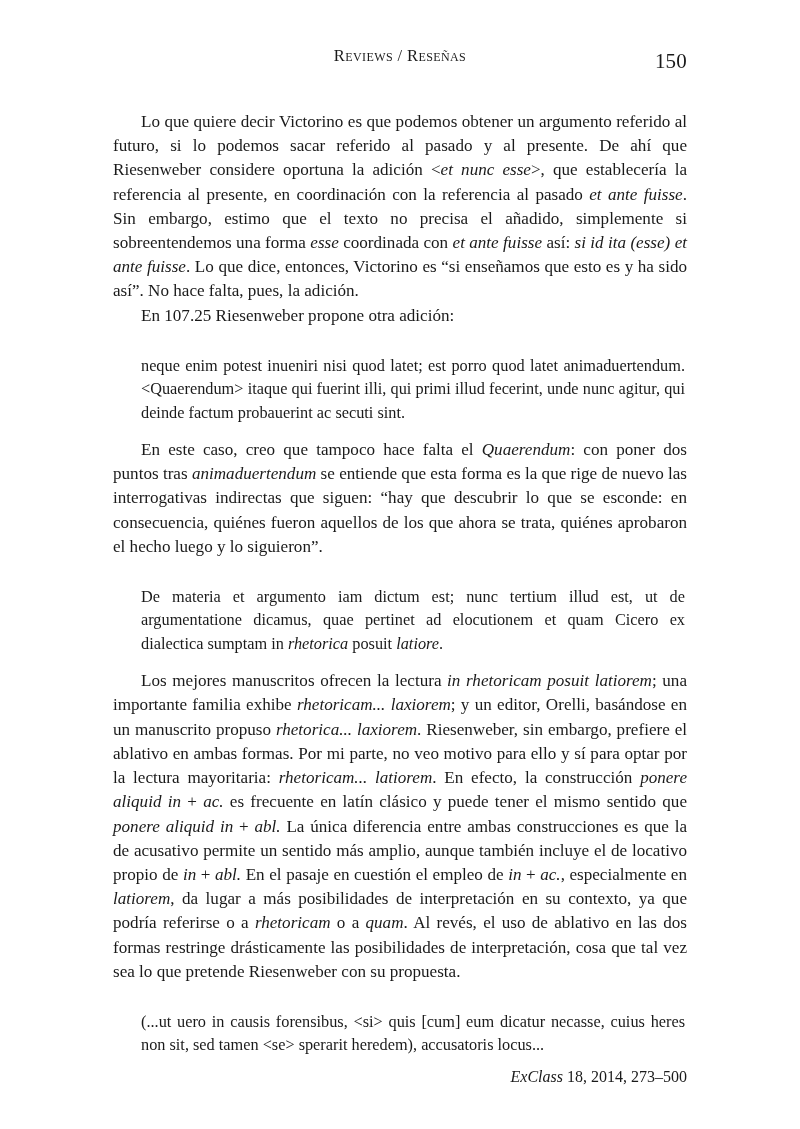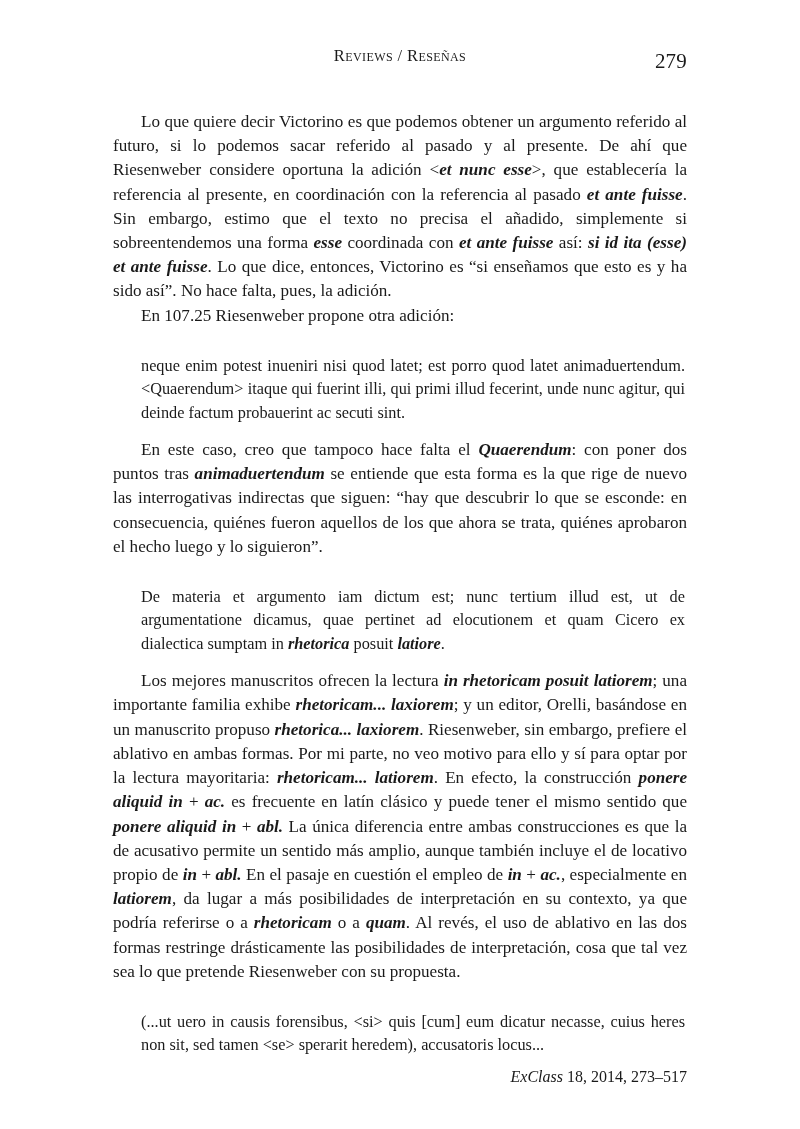--- a/index.html
+++ b/index.html
@@ -80,42 +80,42 @@
     padding-right: 2px;
     font-size: 16.3px;
     line-height: 23.4px;
     text-align: justify;
     text-indent: 0;
   }
   .quote.last {
     margin-bottom: 0;
   }
 
-  i, .i { font-style: italic; font-weight: bold; }
+  i, .i { font-style: italic; }
 
   
   .footer {
     position: absolute;
     left: 113px;
     top: 1062px;
     width: 574px;
     text-align: right;
     font-size: 16px;
     color: #1a1a1a;
   }
   .footer .jrnl { font-style: italic; margin-top: 31px; }
 </style>
 </head>
 <body>
 
 <div class="page">
 
   <div class="running-head">
     <span class="rh-title">Reviews / Reseñas</span>
-    <span class="rh-folio">279</span>
+    <span class="rh-folio">150</span>
   </div>
 
   <div class="body-block">
 
     <p class="para"><span>Lo que quiere decir Victorino es que podemos obtener un argumento referido al futuro, si lo podemos sacar referido al pasado y al presente. De ahí que Riesenweber considere oportuna la adición &lt;</span><i>et nunc esse</i><span>&gt;, que establecería la referencia al presente, en coordinación con la referencia al pasado </span><i>et ante fuisse</i><span>. Sin embargo, estimo que el texto no precisa el añadido, simplemente si sobreentendemos una forma </span><i>esse</i><span> coordinada con </span><i>et ante fuisse</i><span> así: </span><i>si id ita (esse) et ante fuisse</i><span>. Lo que dice, entonces, Victorino es “si enseñamos que esto es y ha sido así”. No hace falta, pues, la adición.</span></p>
 
     <p class="para">En 107.25 Riesenweber propone otra adición:</p>
 
     <p class="quote">neque enim potest inueniri nisi quod latet; est porro quod latet animaduertendum. &lt;Quaerendum&gt; itaque qui fuerint illi, qui primi illud fecerint, unde nunc agitur, qui deinde factum probauerint ac secuti sint.</p>
 
@@ -125,16 +125,16 @@
     <p class="quote"><span>De materia et argumento iam dictum est; nunc tertium illud est, ut de argumentatione dicamus, quae pertinet ad elocutionem et quam Cicero ex dialectica sumptam in </span><i>rhetorica</i><span> posuit </span><i>latiore</i><span>.</span></p>
 
     <p class="para"><span>Los mejores manuscritos ofrecen la lectura </span><i>in rhetoricam posuit latiorem</i><span>; una importante familia exhibe </span><i>rhetoricam... laxiorem</i><span>; y un editor, Orelli, basándose en un manuscrito propuso </span><i>rhetorica... laxiorem</i><span>. Riesenweber, sin embargo, prefiere el ablativo en ambas formas. Por mi parte, no veo motivo para ello y sí para optar por la lectura mayoritaria: </span><i>rhetoricam... latiorem</i><span>. En efecto, la construcción </span><i>ponere aliquid in</i><span> + </span><i>ac.</i><span> es frecuente en latín clásico y puede tener el mismo sentido que </span><i>ponere aliquid in</i><span> + </span><i>abl.</i><span> La única diferencia entre ambas construcciones es que la de acusativo permite un sentido más amplio, aunque también incluye el de locativo propio de </span><i>in</i><span> + </span><i>abl.</i><span> En el pasaje en cuestión el empleo de </span><i>in</i><span> + </span><i>ac.</i><span>, especialmente en </span><i>latiorem</i><span>, da lugar a más posibilidades de interpretación en su contexto, ya que podría referirse o a </span><i>rhetoricam</i><span> o a </span><i>quam</i><span>. Al revés, el uso de ablativo en las dos formas restringe drásticamente las posibilidades de interpretación, cosa que tal vez sea lo que pretende Riesenweber con su propuesta.</span></p>
 
 
     <p class="quote last">(...ut uero in causis forensibus, &lt;si&gt; quis [cum] eum dicatur necasse, cuius heres non sit, sed tamen &lt;se&gt; sperarit heredem), accusatoris locus...</p>
 
   </div>
 
   <div class="footer">
-    <span class="jrnl">ExClass</span><span> 18, 2014, 273–517</span>
+    <span class="jrnl">ExClass</span><span> 18, 2014, 273–500</span>
   </div>
 
 </div>
 
 </body></html>

